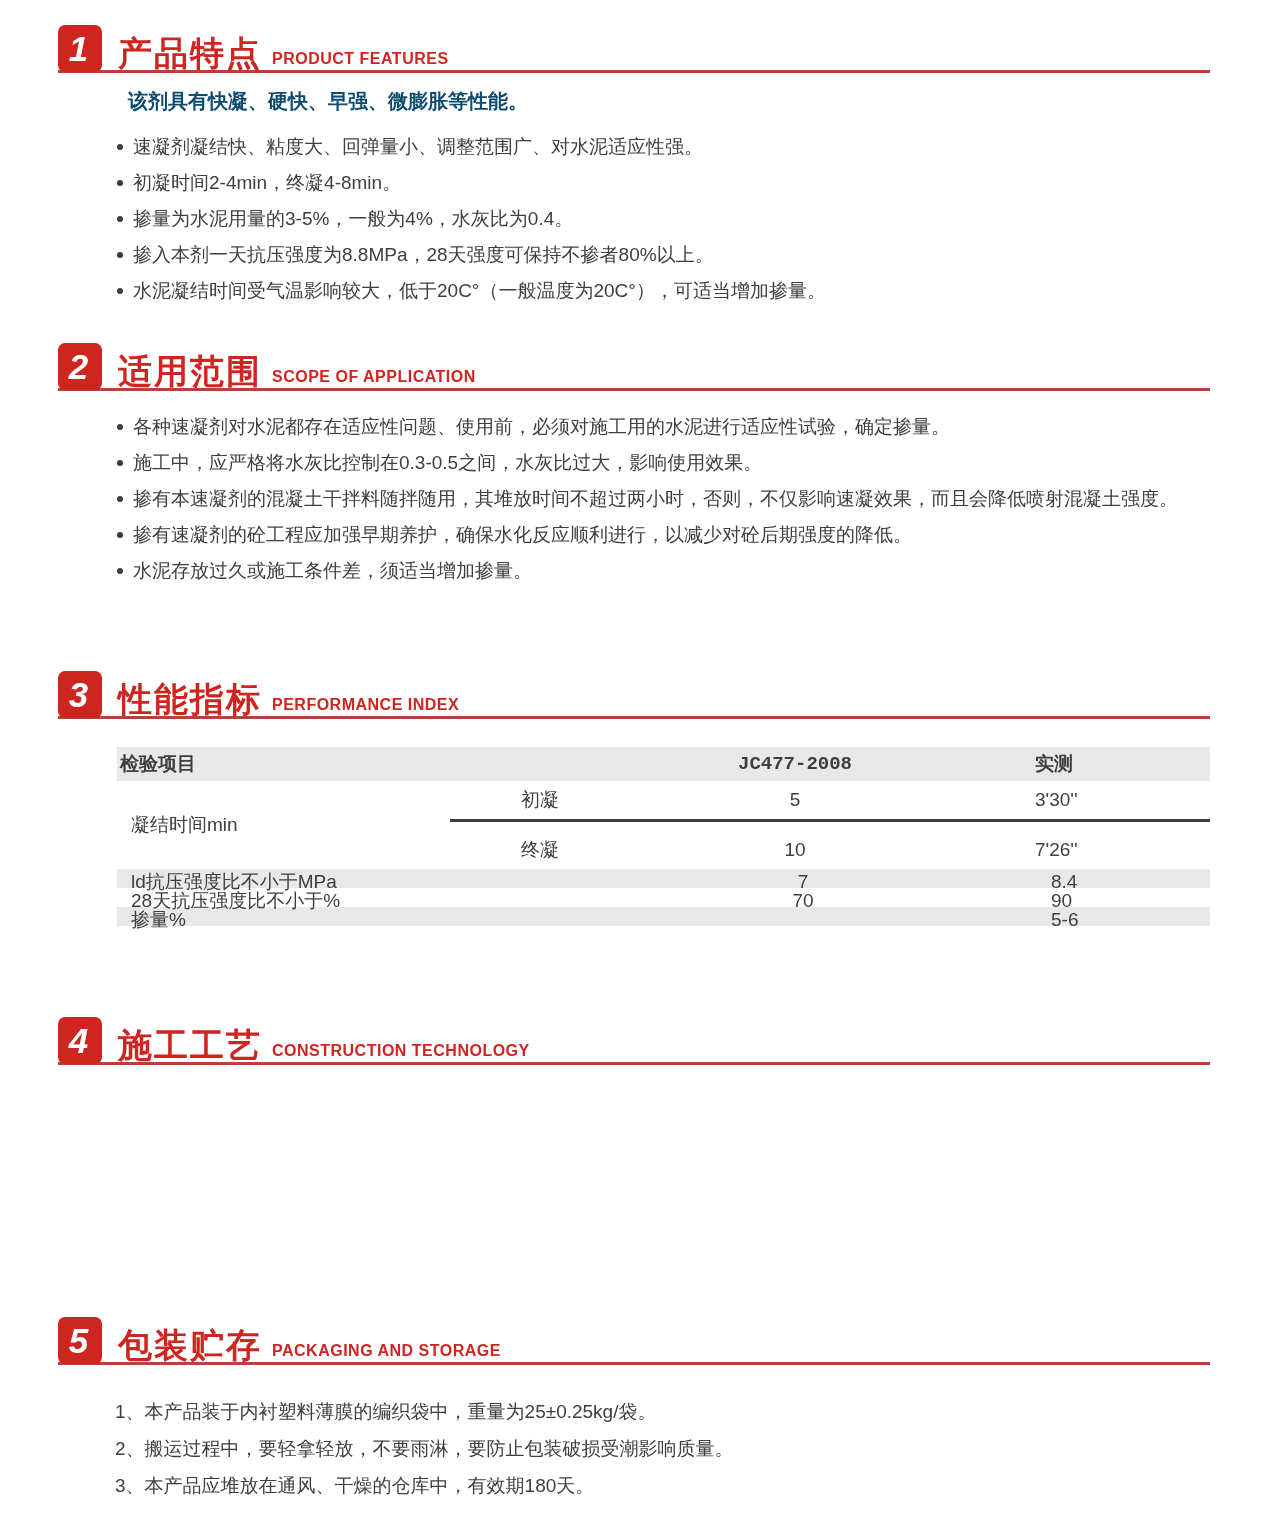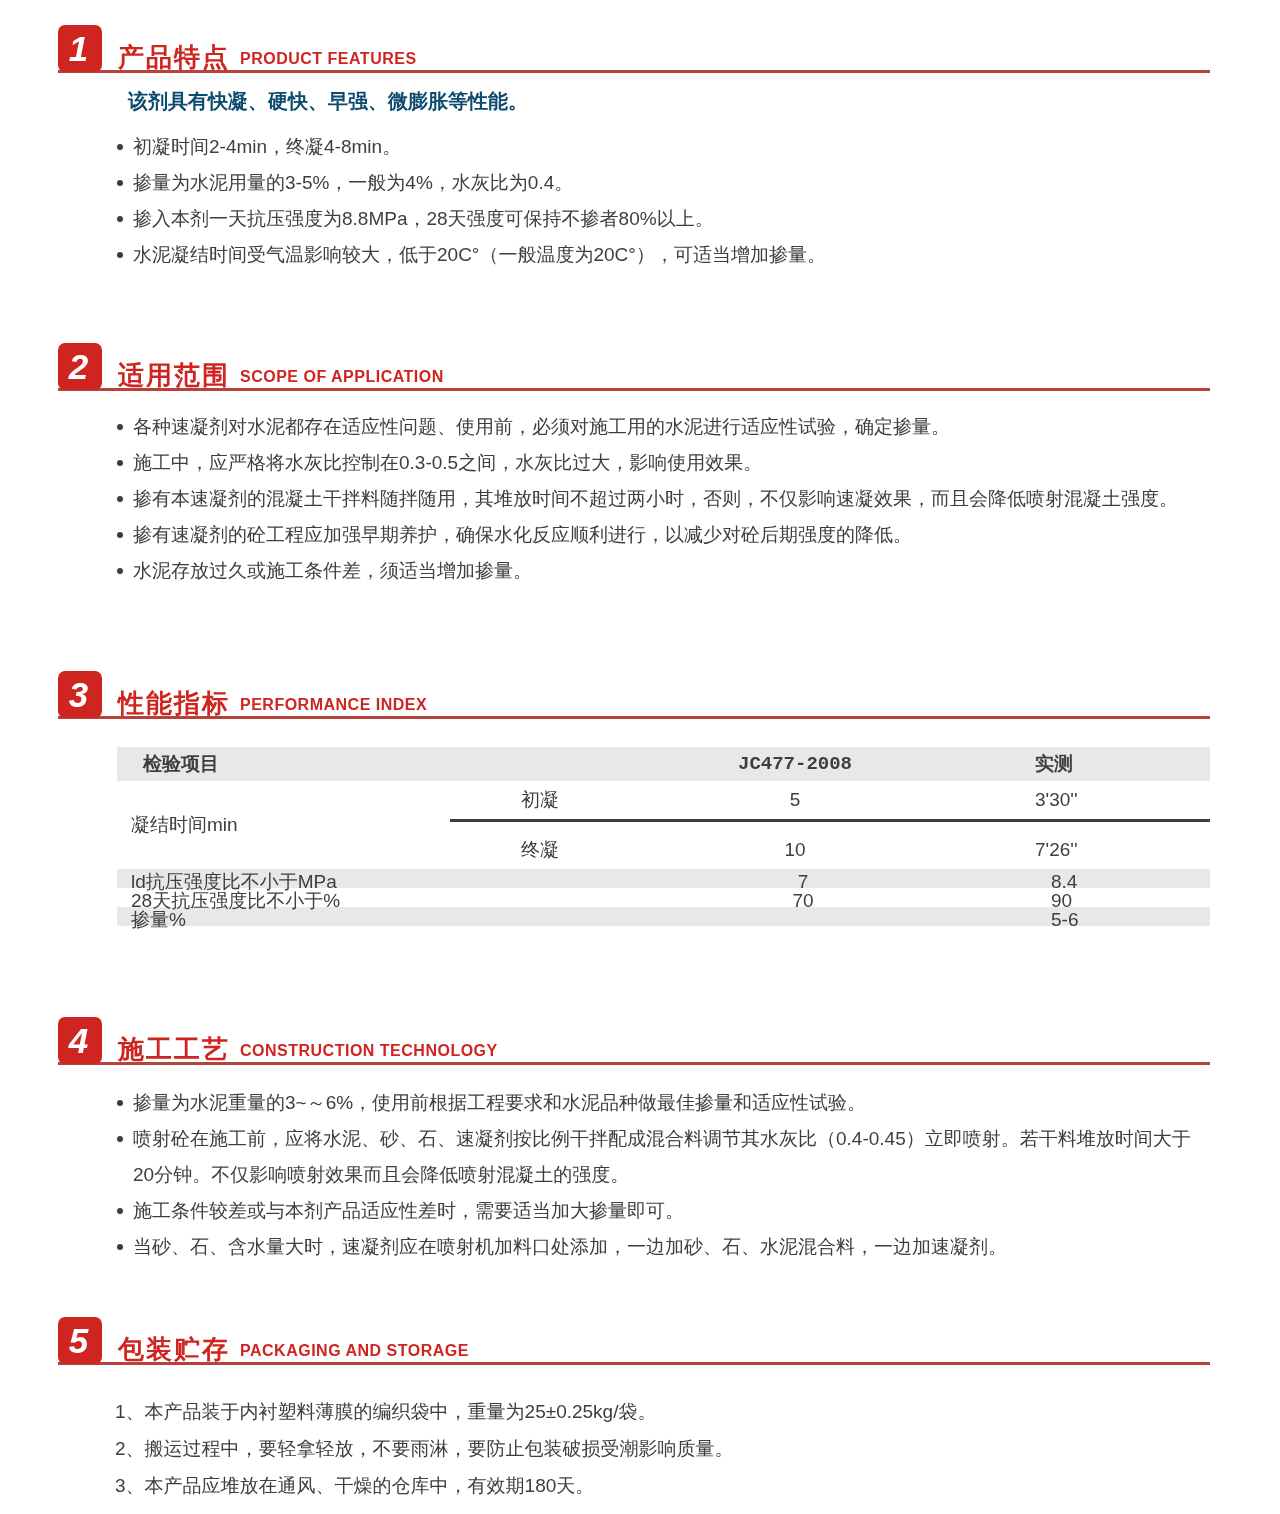--- a/index.html
+++ b/index.html
@@ -10,36 +10,36 @@
   #sec-features     { top:20px; }
   #sec-scope        { top:338px; }
   #sec-performance  { top:666px; }
   #sec-construction { top:1012px; }
   #sec-packaging    { top:1312px; }
 
   .sec-header { display:flex; align-items:flex-end; border-bottom:3px solid var(--line-red,#b5433b); height:50px; }
   .badge { flex:0 0 auto; width:44px; height:47px; background:var(--brand-red,#cf2520); border-radius:7px 7px 7px 7px;
            color:#ffffff; font-size:35px; font-weight:bold; font-style:italic;
            display:flex; align-items:center; justify-content:center; margin-bottom:-2px; padding-right:3px; box-sizing:border-box; }
-  .title-zh { font-size:26px; font-weight:bold; color:var(--brand-red,#cf2520); line-height:1; margin-left:16px; letter-spacing:2px; }
+  .title-zh { font-size:34px; font-weight:bold; color:var(--brand-red,#cf2520); line-height:1; margin-left:16px; letter-spacing:2px; }
   .title-en { font-size:16px; font-weight:bold; color:var(--brand-red,#cf2520); line-height:1; margin-left:10px; margin-bottom:3px; letter-spacing:0.5px; }
 
   .intro { margin:15px 0 2px 70px; font-size:20px; font-weight:bold; color:#0c4a6e; }
 
   ul.bullets { list-style:none; margin:14px 0 0 57px; padding:0; width:1060px; }
   ul.bullets li { position:relative; padding-left:18px; font-size:19px; line-height:36px; }
   ul.bullets li::before { content:""; position:absolute; left:2px; top:15px; width:6px; height:6px; border-radius:50%; background:#3c3c3c; }
   #sec-scope ul.bullets, #sec-construction ul.bullets { width:1095px; }
 
   .plist { margin:28px 0 0 57px; padding:0; width:1095px; }
   .plist div { font-size:19px; line-height:37px; }
 
   .ptable { margin:28px 0 0 59px; width:1093px; font-size:19px; }
   .t-head { display:grid; grid-template-columns:513px 330px 250px; background:var(--table-gray,#e8e8e8); height:34px; align-items:center; font-weight:bold; }
-  .t-head .c-label { padding-left:26px; }
+  .t-head .c-label { padding-left:3px; }
   .t-head .c-std { text-align:center; font-family:Liberation Mono, monospace; font-weight:bold; }
   .t-head .c-meas { padding-left:75px;font-family:Liberation Serif, serif; }
   .t-group { display:flex; background:#ffffff; }
   .t-group .g-label { width:333px; display:flex; align-items:center; padding-left:14px; box-sizing:border-box; }
   .t-group .g-rows { flex:1; display:flex; flex-direction:column;gap:9px; }
   .t-subrow { display:grid; grid-template-columns:180px 330px 250px; height:38px; align-items:center; }
   .t-subrow.first { border-bottom:3px solid #3c3c3c; }
   .t-subrow .c-name { text-align:center; }
   .t-subrow .c-std { text-align:center; }
   .t-subrow .c-meas { padding-left:75px; }
@@ -55,20 +55,21 @@
 <div class="page">
 
   <div class="sec" id="sec-features">
     <div class="sec-header">
       <div class="badge">1</div>
       <div class="title-zh">产品特点</div>
       <div class="title-en">PRODUCT FEATURES</div>
     </div>
     <div class="intro">该剂具有快凝、硬快、早强、微膨胀等性能。</div>
     <ul class="bullets">
+      <li>速凝剂凝结快、粘度大、回弹量小、调整范围广、对水泥适应性强。</li>
       <li>初凝时间2-4min，终凝4-8min。</li>
       <li>掺量为水泥用量的3-5%，一般为4%，水灰比为0.4。</li>
       <li>掺入本剂一天抗压强度为8.8MPa，28天强度可保持不掺者80%以上。</li>
       <li>水泥凝结时间受气温影响较大，低于20C°（一般温度为20C°），可适当增加掺量。</li>
     </ul>
   </div>
 
   <div class="sec" id="sec-scope">
     <div class="sec-header">
       <div class="badge">2</div>
@@ -128,26 +129,20 @@
       </div>
     </div>
   </div>
 
   <div class="sec" id="sec-construction">
     <div class="sec-header">
       <div class="badge">4</div>
       <div class="title-zh">施工工艺</div>
       <div class="title-en">CONSTRUCTION TECHNOLOGY</div>
     </div>
-    <ul class="bullets" style="margin-top:20px;">
-      <li>掺量为水泥重量的3~～6%，使用前根据工程要求和水泥品种做最佳掺量和适应性试验。</li>
-      <li>喷射砼在施工前，应将水泥、砂、石、速凝剂按比例干拌配成混合料调节其水灰比（0.4-0.45）立即喷射。若干料堆放时间大于20分钟。不仅影响喷射效果而且会降低喷射混凝土的强度。</li>
-      <li>施工条件较差或与本剂产品适应性差时，需要适当加大掺量即可。</li>
-      <li>当砂、石、含水量大时，速凝剂应在喷射机加料口处添加，一边加砂、石、水泥混合料，一边加速凝剂。</li>
-    </ul>
   </div>
 
   <div class="sec" id="sec-packaging">
     <div class="sec-header">
       <div class="badge">5</div>
       <div class="title-zh">包装贮存</div>
       <div class="title-en">PACKAGING AND STORAGE</div>
     </div>
     <div class="plist">
       <div>1、本产品装于内衬塑料薄膜的编织袋中，重量为25±0.25kg/袋。</div>

